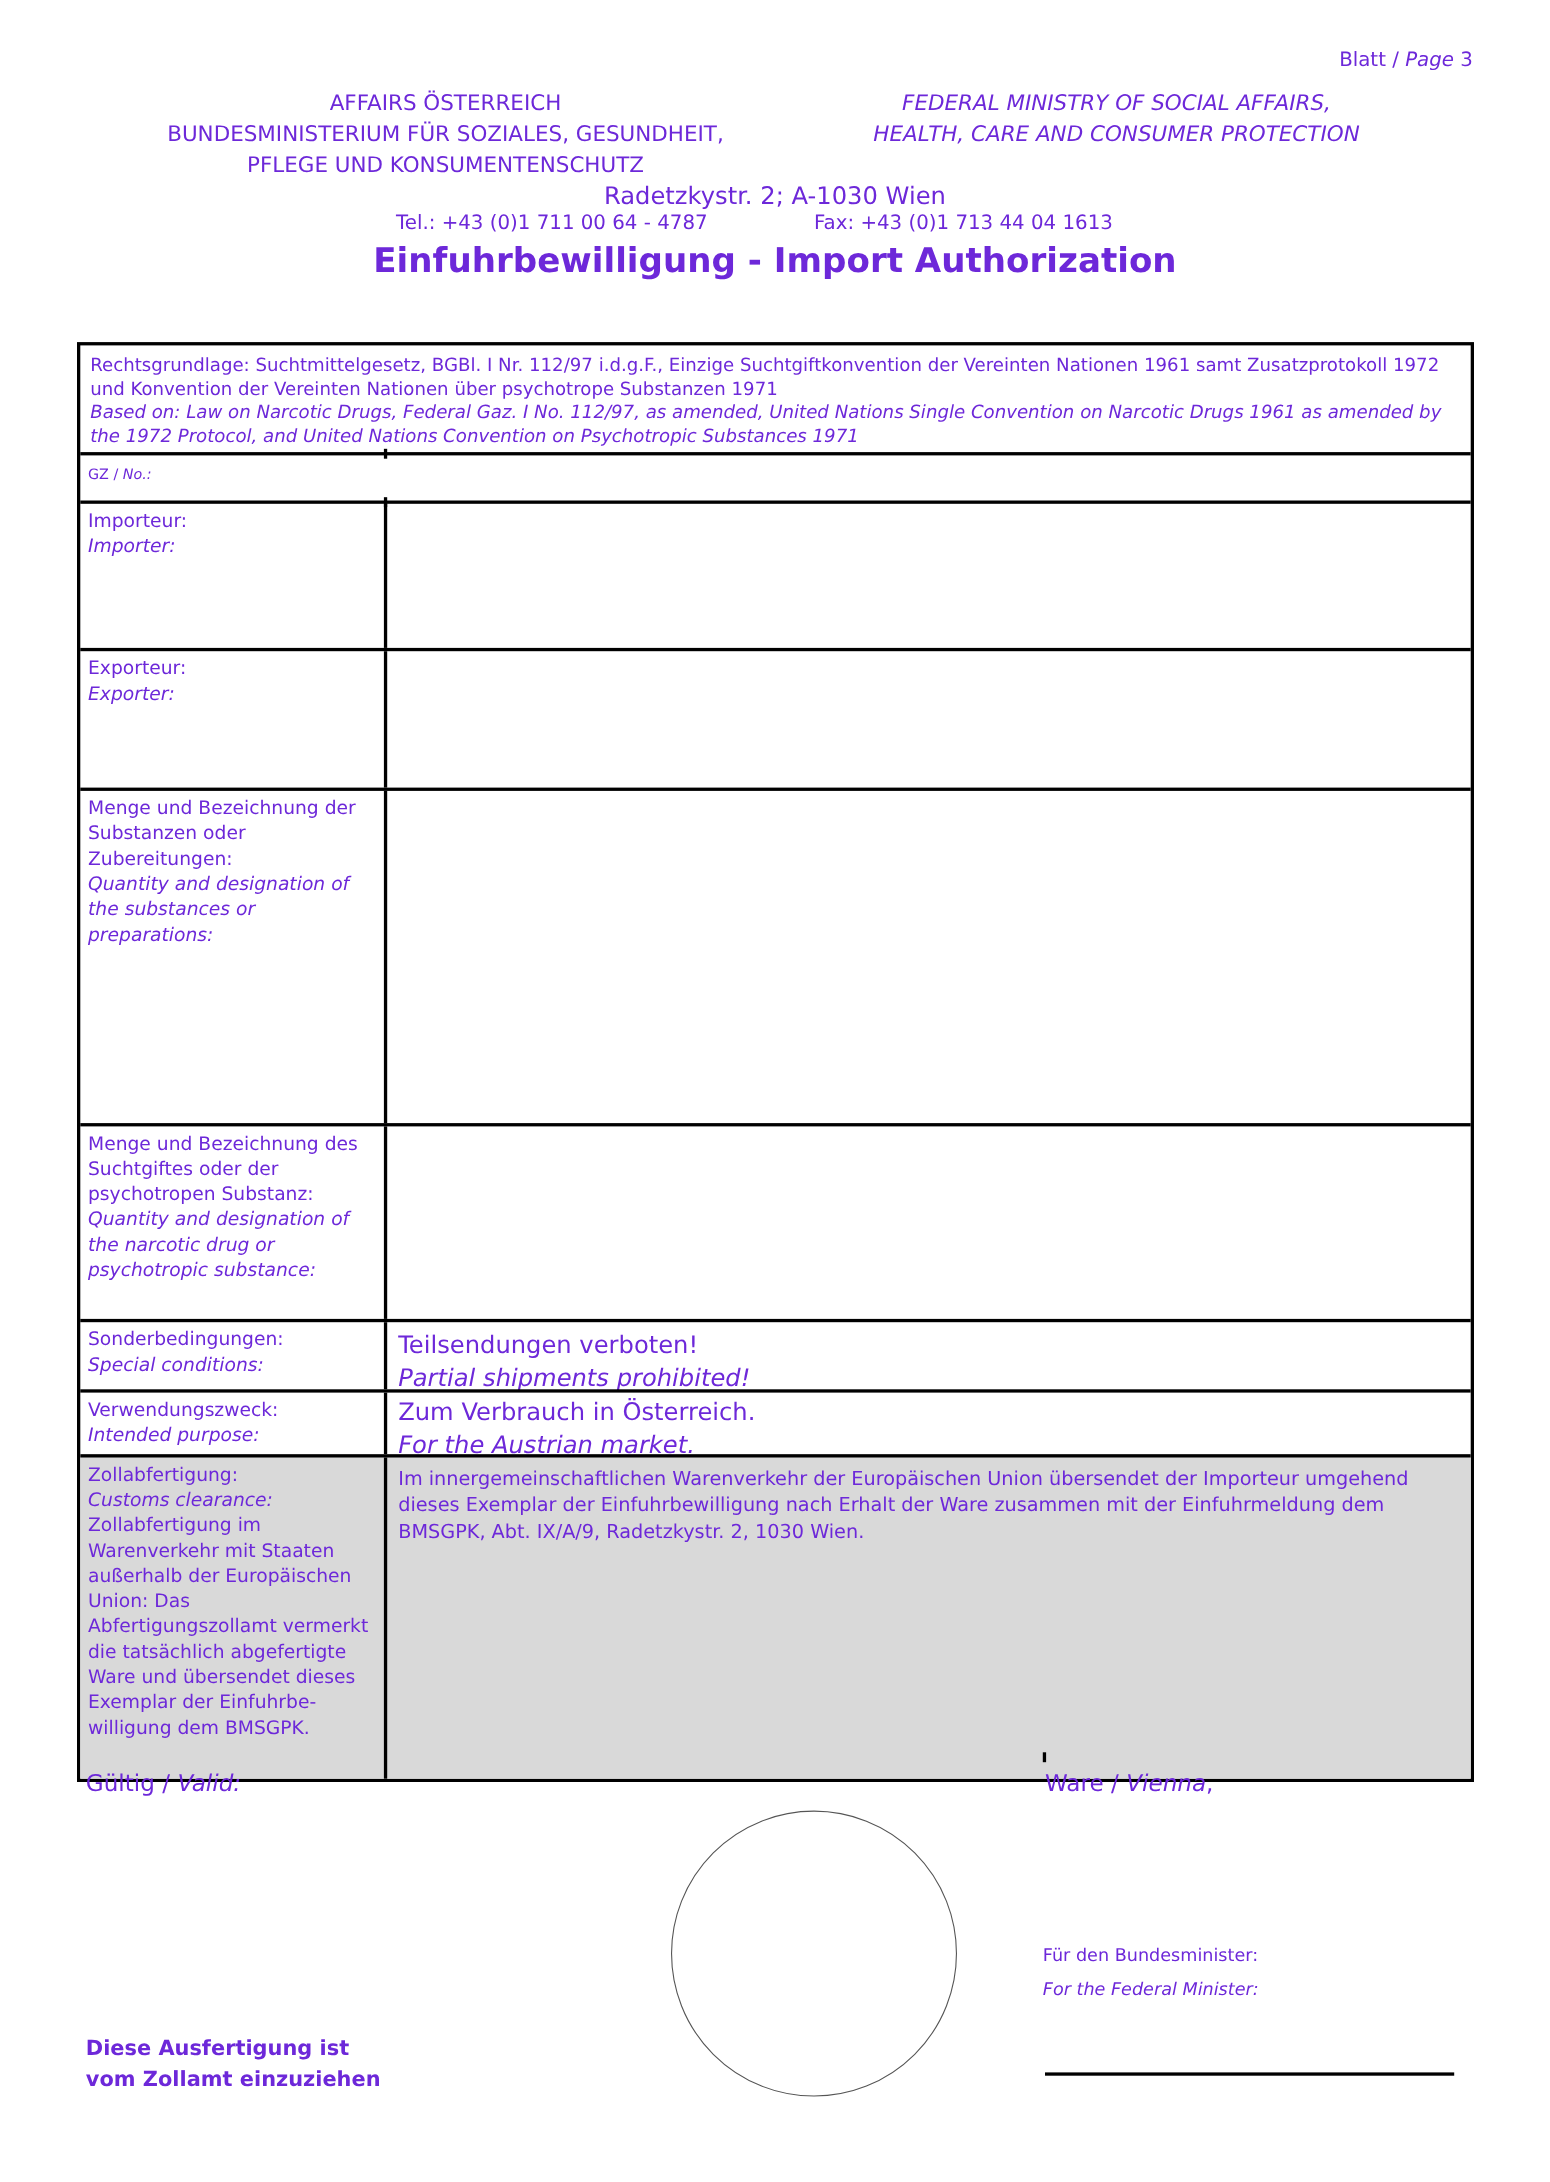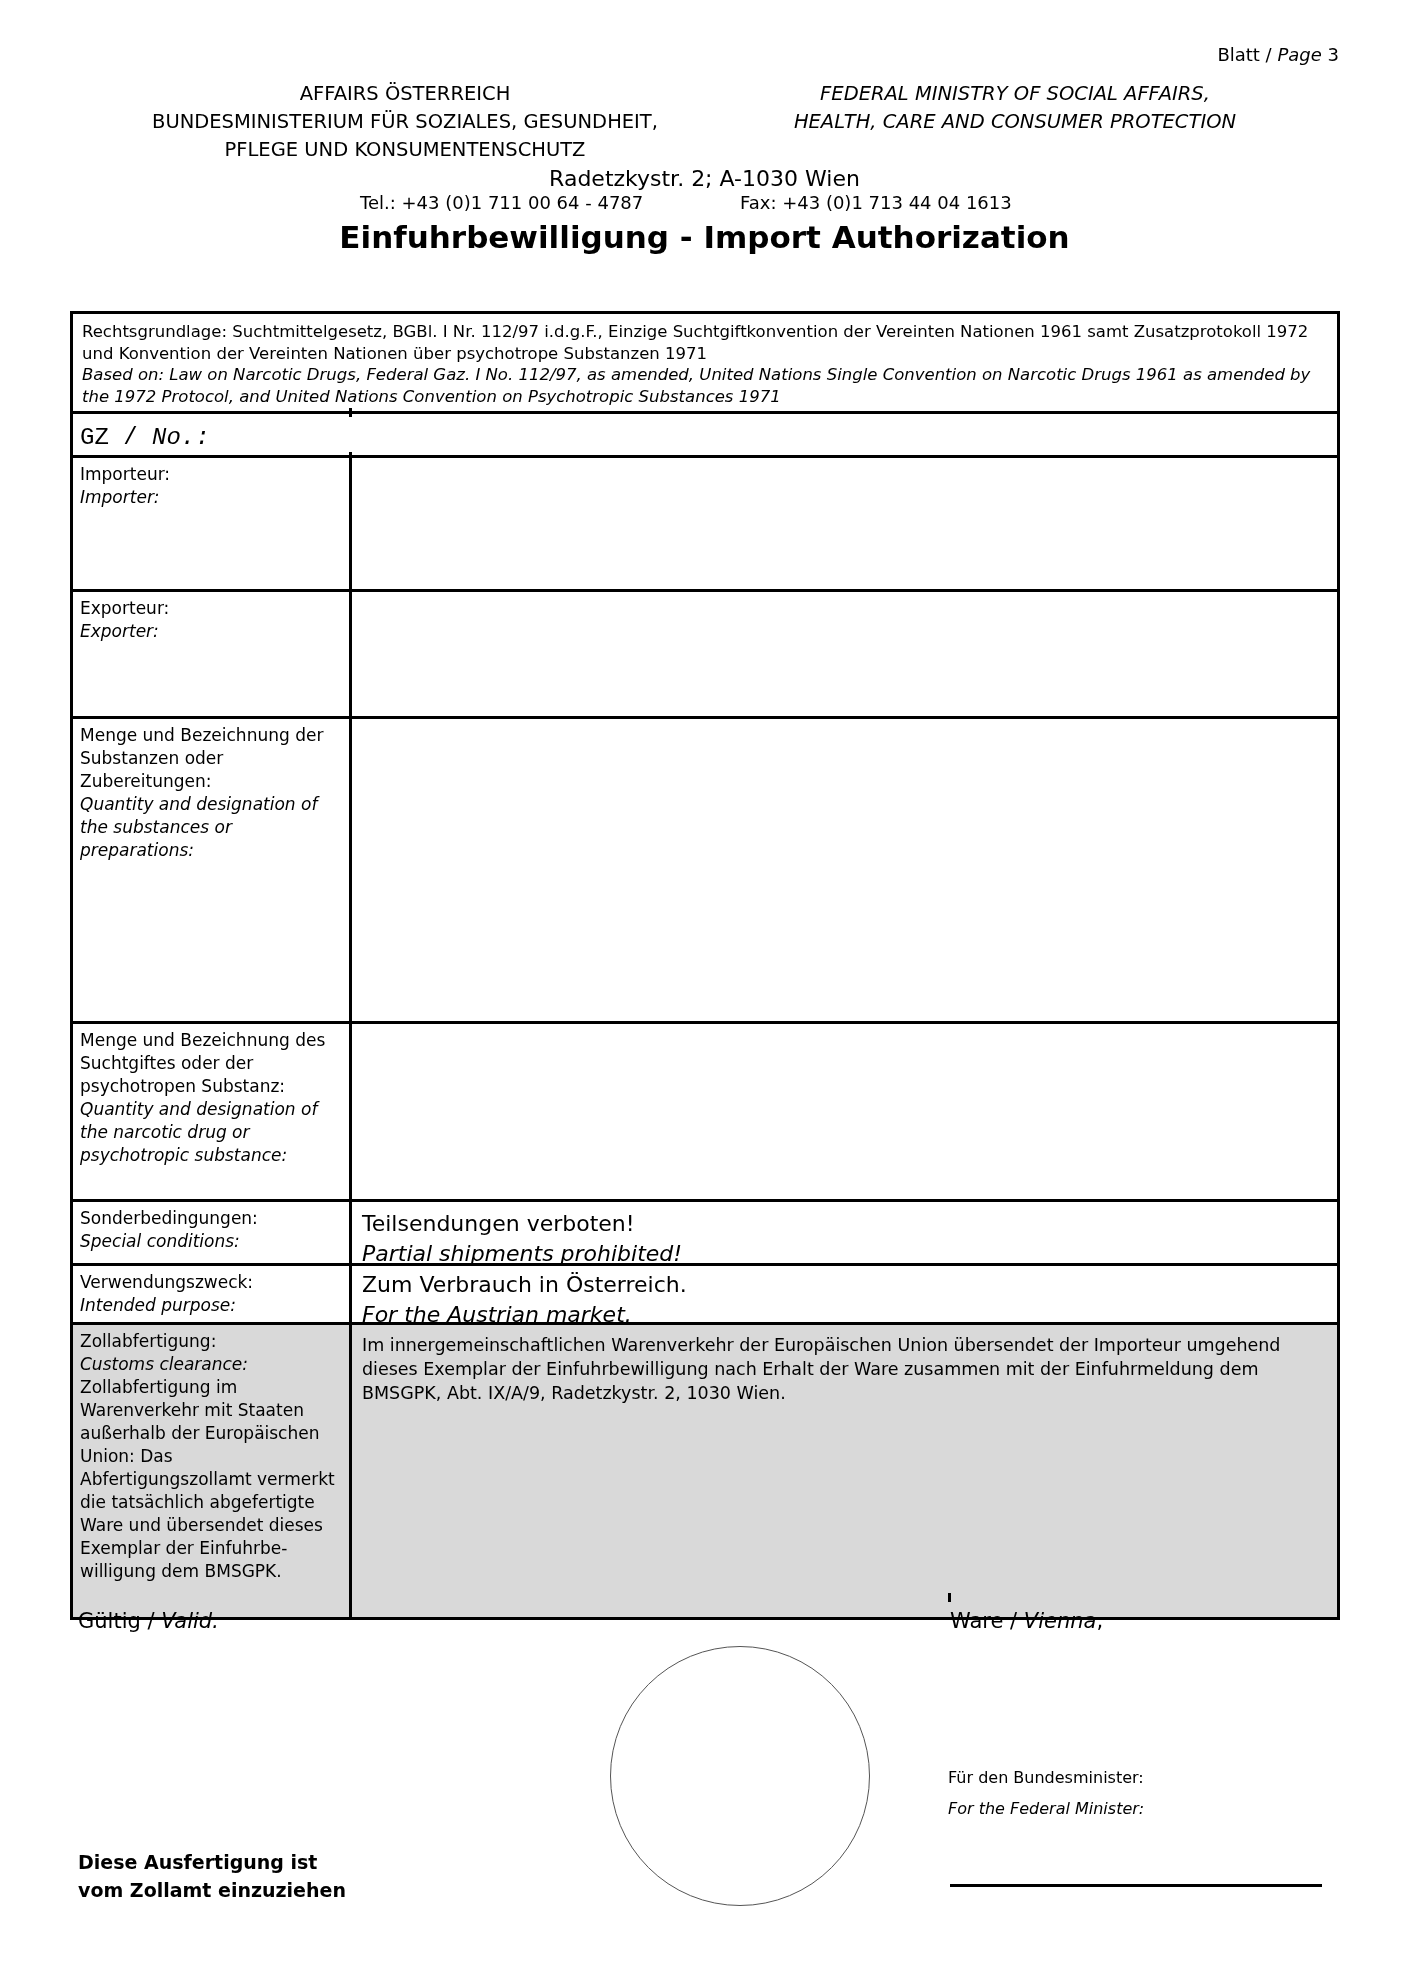--- a/index.html
+++ b/index.html
@@ -1,18 +1,18 @@
 <!DOCTYPE html>
 <html><head>
 <meta charset="utf-8">
 <style>
   html,body { margin:0; padding:0; background:#fff; }
   .page {
     position:relative; width:1409px; height:1984px; background:#ffffff;
-    font-family:"DejaVu Sans","Liberation Sans",sans-serif; color:#000000;
+    font-family:"DejaVu Sans","Liberation Sans",sans-serif; color:#6d28d9;
     overflow:hidden;
   }
   .it { font-style:italic; }
   .abs { position:absolute; }
 
   
   .blatt { top:44px; right:70px; font-size:18px; text-align:right; }
   .hdr-de { top:80px; left:80px; width:650px; text-align:center; font-size:19.5px; line-height:28px; }
   .hdr-en { top:80px; left:690px; width:650px; text-align:center; font-size:19.5px; line-height:28px; font-style:italic; }
   .addr { top:166px; left:0; width:1409px; text-align:center; font-size:22px; }
@@ -27,21 +27,21 @@
     border:3px solid #000; box-sizing:border-box; background:#fff;
   }
   .row { display:flex; box-sizing:border-box; border-top:3px solid #000; position:relative; }
   .row.first { border-top:none; }
   .cell-label {
     width:279px; box-sizing:border-box; border-right:3px solid #000;
     padding:5px 8px 4px 7px; font-size:17px; line-height:23px;
   }
   .cell-value { flex:1; box-sizing:border-box; padding:21px 10px; }
   .legal { padding:7px 10px 4px 9px; font-size:16.5px; line-height:21.5px; box-sizing:border-box; }
-  .gzrow { padding:10px 8px 16px 7px; font-size:24px; box-sizing:border-box; position:relative;font-family:Liberation Mono, monospace; }
+  .gzrow { padding:10px 8px 16px 7px; font-size:13px; box-sizing:border-box; position:relative; }
   .stub { position:absolute; left:276px; width:3px; height:9px; background:#000; }
   .stub.top { top:-6px; } .stub.bot { bottom:-6px; }
   .bigval { font-size:22px; line-height:30px; padding-top:7px; }
   .customs-row { background:#d9d9d9; }
   .customs-text { font-size:17.5px; line-height:24px; padding-top:8px; }
 
   
   .valid { top:1609px; left:78px; font-size:21px; }
   .wien { top:1609px; left:950px; font-size:21px; }
   .wien-tick { top:1593px; left:948px; width:3px; height:9px; background:#000; }

